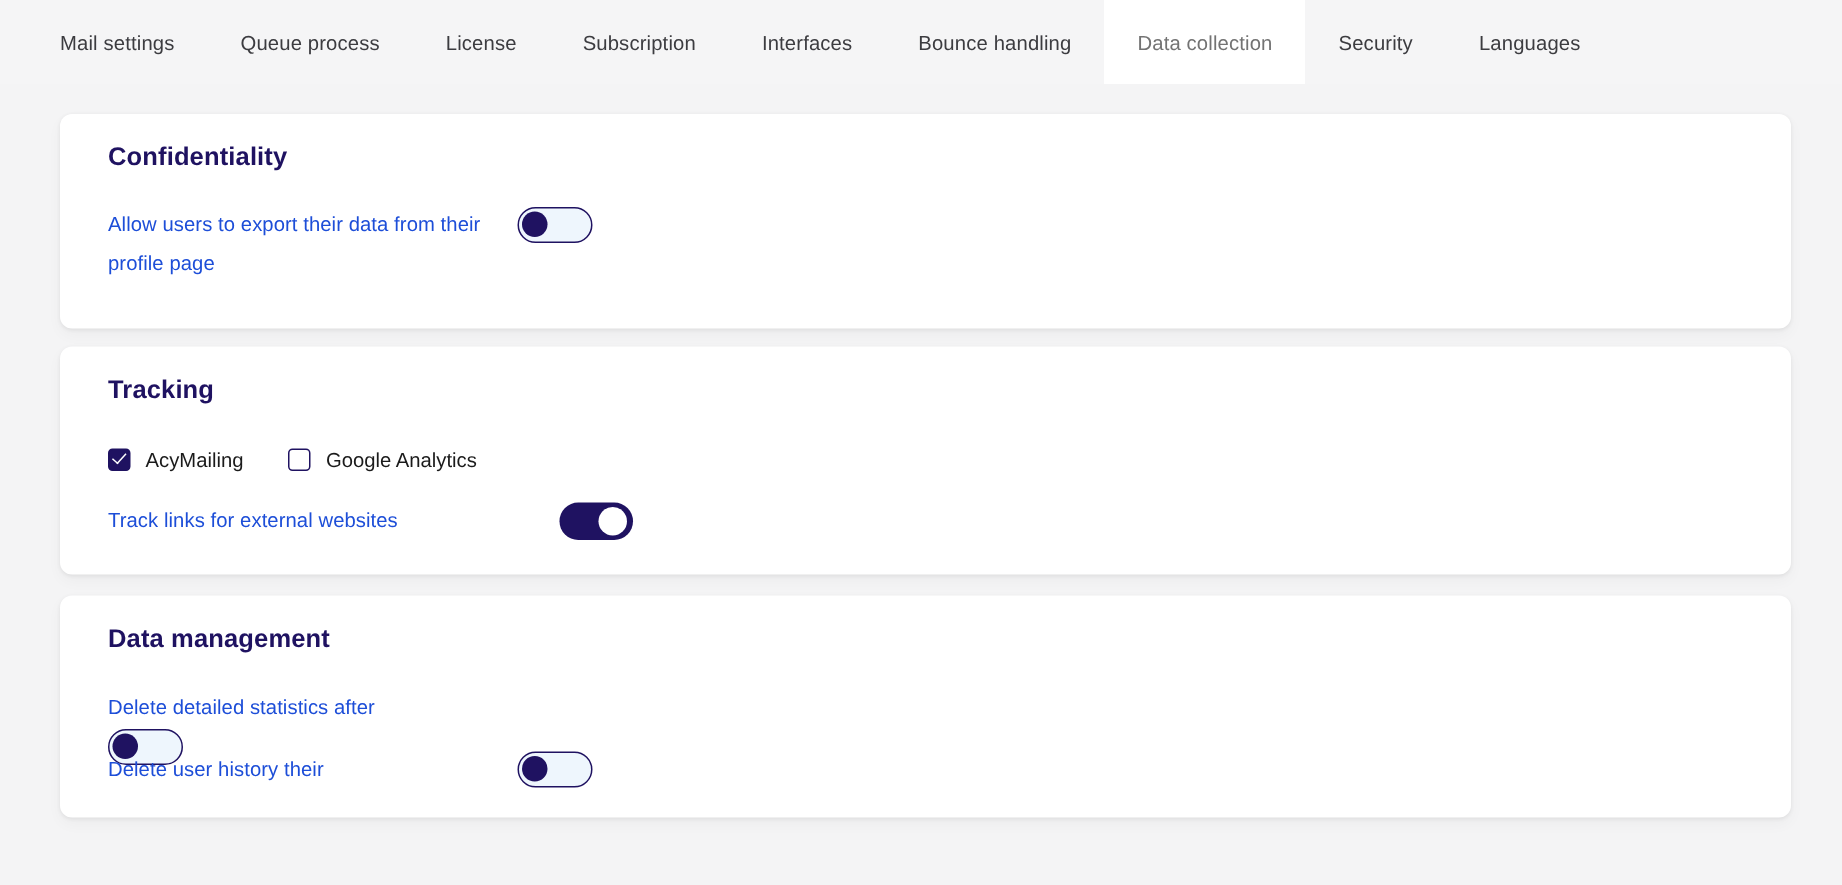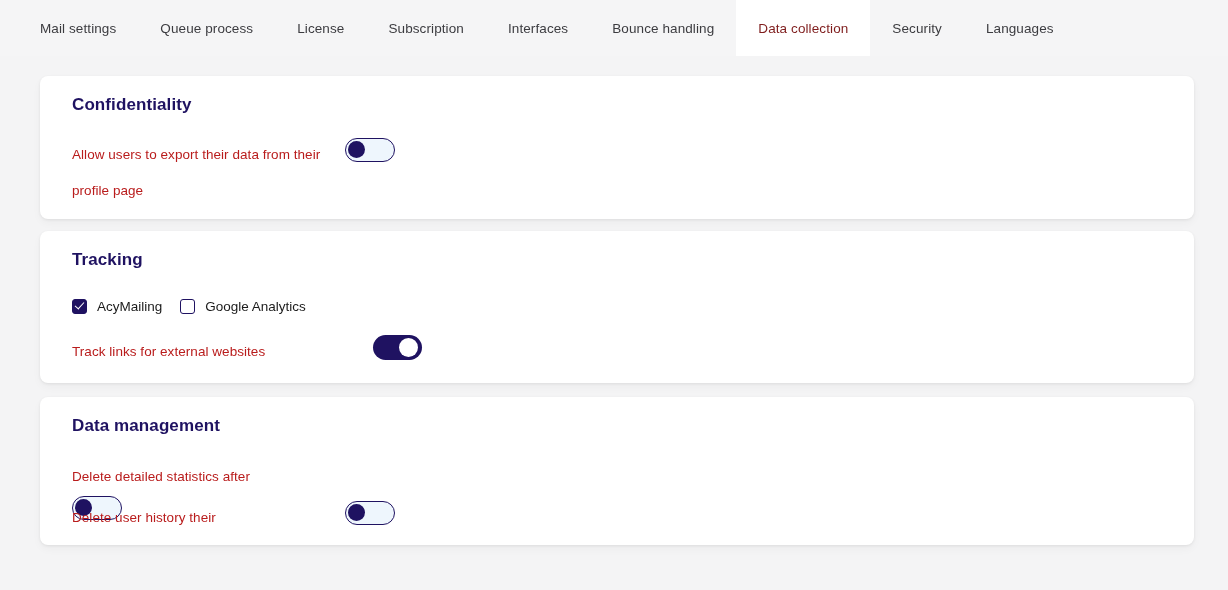--- a/index.html
+++ b/index.html
@@ -36,21 +36,21 @@
     color: #3c3c40;
     letter-spacing: 0.1px;
     white-space: nowrap;
     cursor: pointer;
     background: transparent;
     height: 56px;
     box-sizing: border-box;
   }
   .tab.active {
     background: #ffffff;
-    color: #7f1d1d;
+    color: #737373;
   }
 
   
   .content {
     position: absolute;
     top: 56px; left: 0;
     width: 1228px;
     height: 534px;
     background: #f4f4f5;
   }
@@ -82,22 +82,22 @@
   .row {
     position: absolute;
     left: 32px;
     right: 20px;
     display: flex;
     align-items: flex-start;
   }
   .row-label {
     width: 273px;
     font-size: 13.5px;
-    color: #b91c1c;
-    line-height: 36px;
+    color: #1d4ed8;
+    line-height: 26px;
     letter-spacing: 0.05px;
   }
   .row-label.two-line { width: 273px; }
 
   .control-area {
     display: flex;
     align-items: center;
     min-height: 26px;
   }
 
@@ -139,21 +139,21 @@
 
   
   .checkbox-group {
     display: flex;
     align-items: center;
   }
   .checkbox-item {
     display: flex;
     align-items: center;
     cursor: pointer;
-    margin-right: 18px;
+    margin-right: 30px;
   }
   .checkbox-item:last-child { margin-right: 0; }
   .cbox {
     width: 15px;
     height: 15px;
     border-radius: 3px;
     border: 1.7px solid #1f1261;
     box-sizing: border-box;
     background: #ffffff;
     position: relative;

